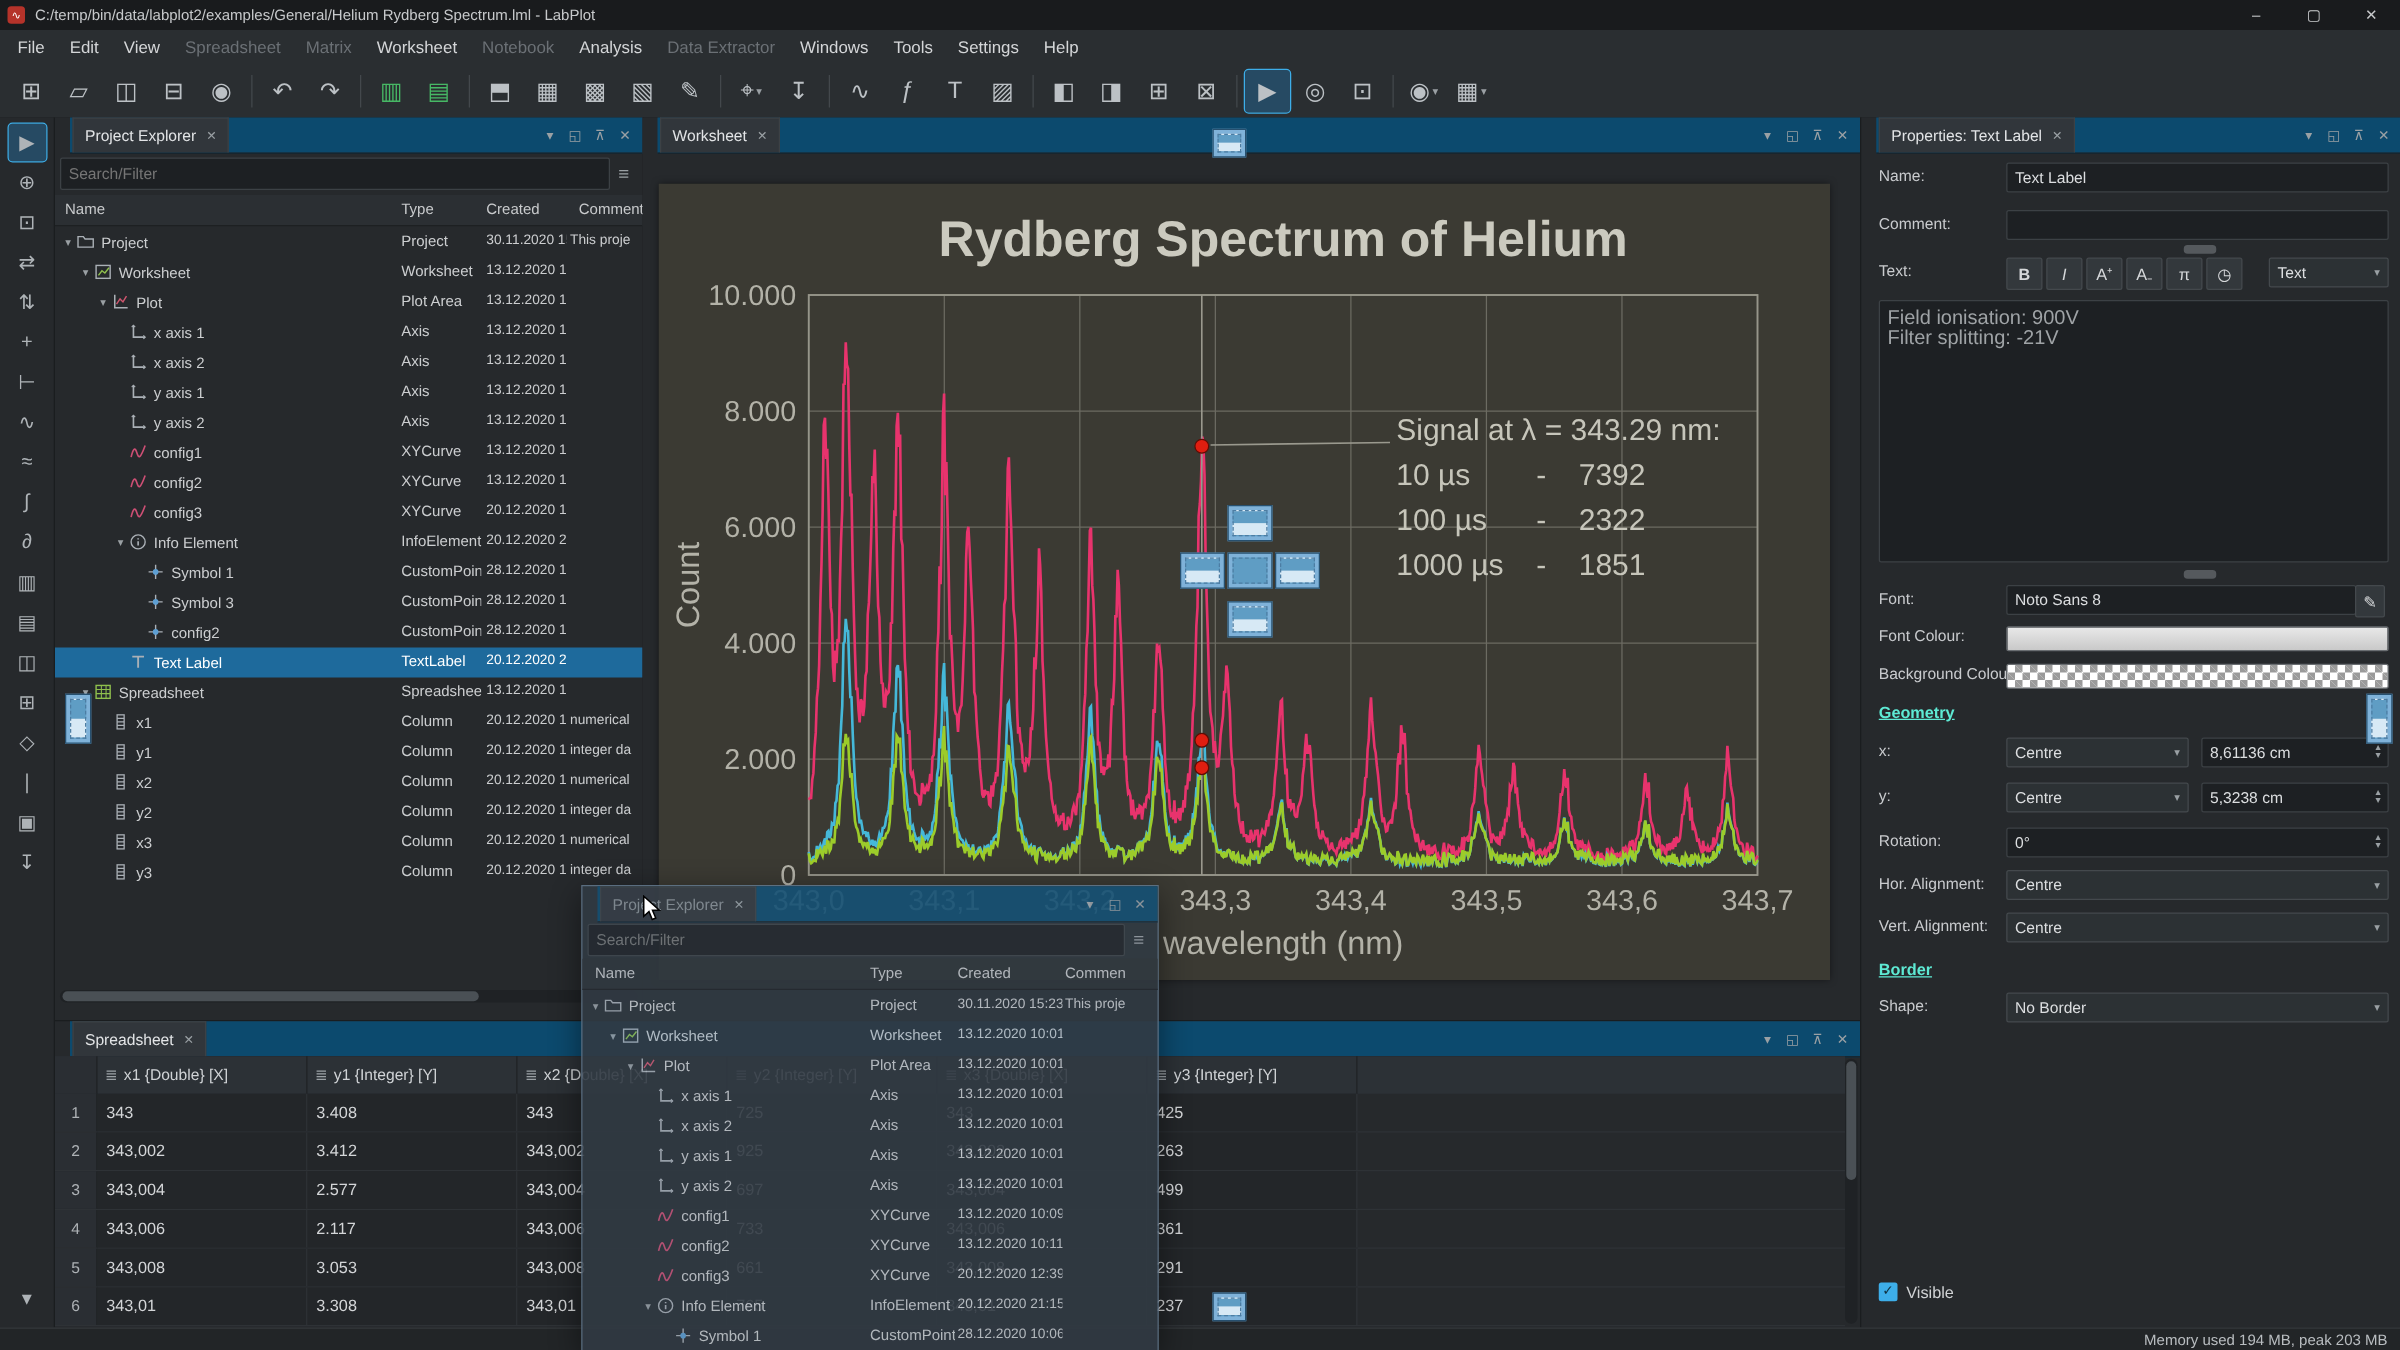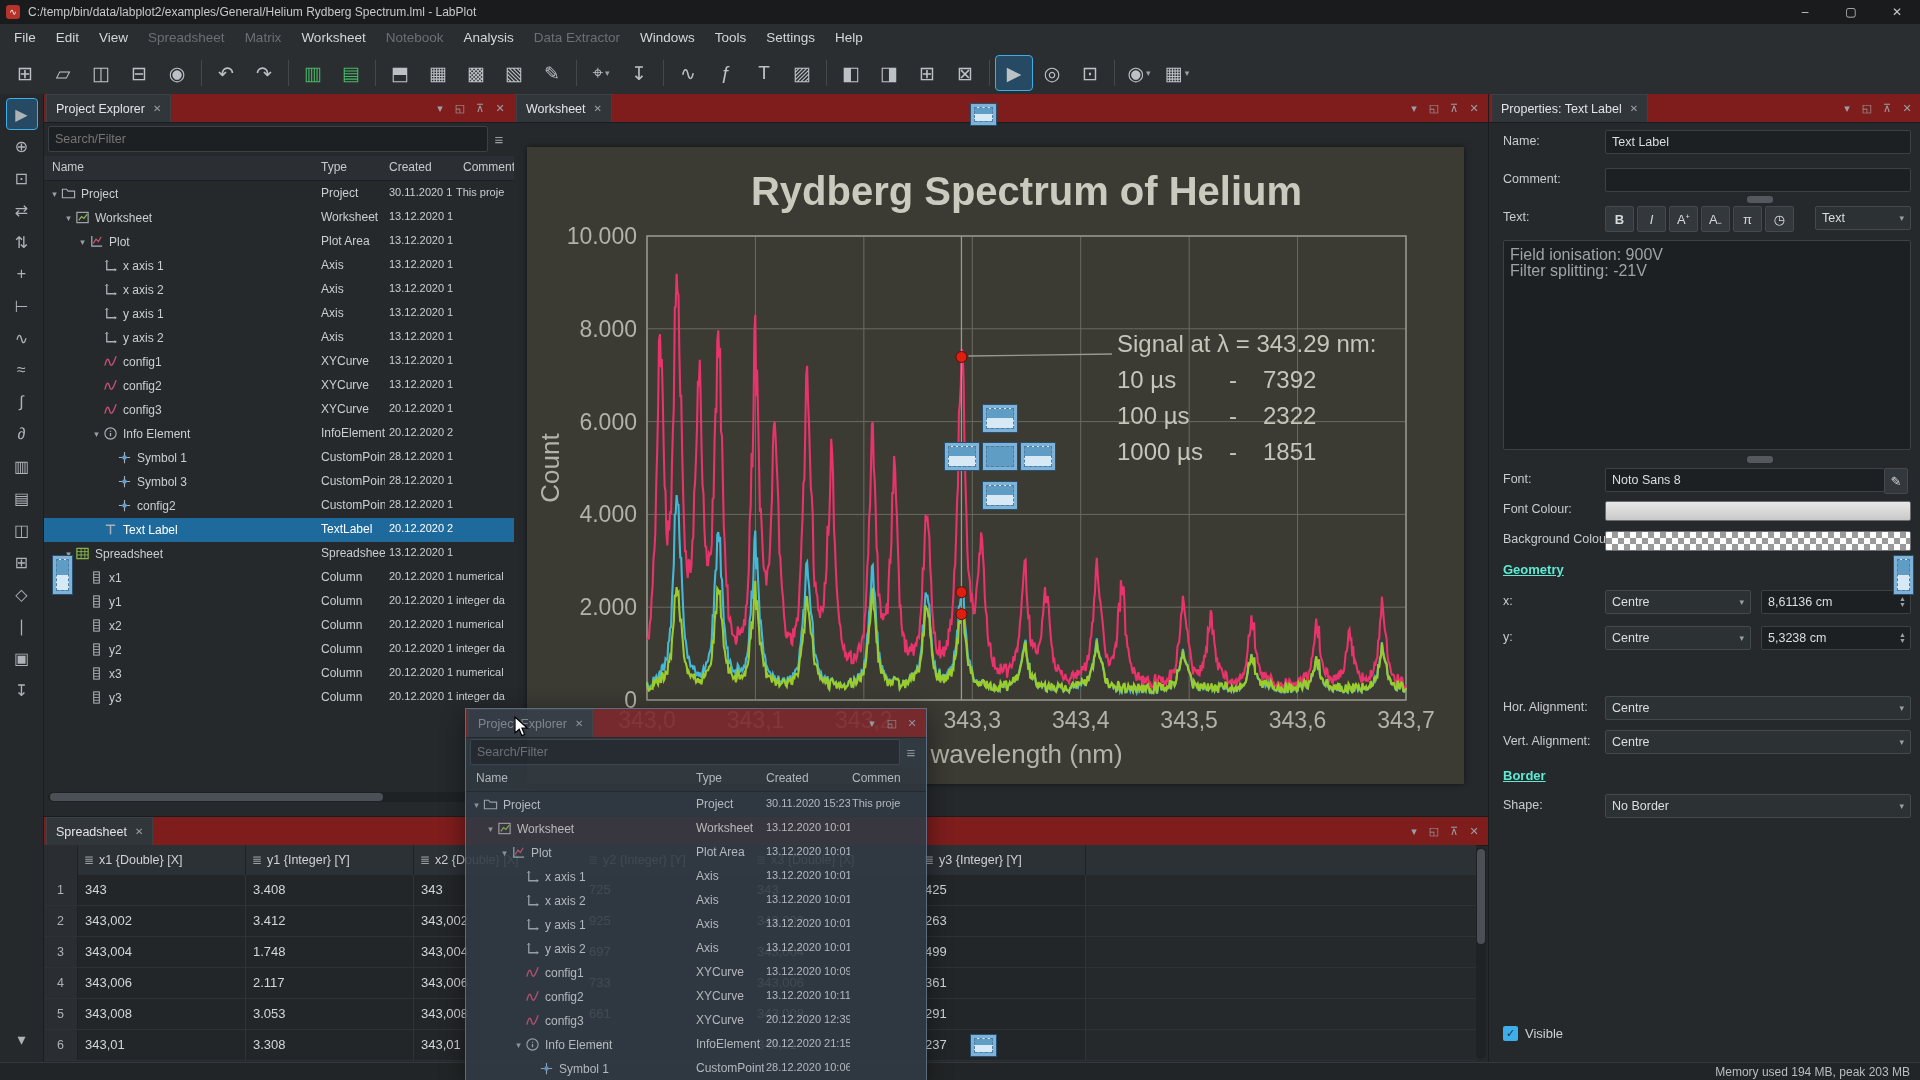--- a/index.html
+++ b/index.html
@@ -32,21 +32,21 @@
   
   .lefttools{position:absolute;left:0;top:94px;width:44px;height:968px;background:#26292c;
              border-right:1px solid #1a1d1f;display:flex;flex-direction:column;align-items:center;padding-top:4px;box-sizing:border-box;}
   .ltbtn{width:30px;height:30px;margin:1px 0;border-radius:3px;display:flex;align-items:center;
          justify-content:center;font-size:16px;color:#aeb3b7;}
   .ltbtn.active{background:#264a63;outline:1px solid #3daee9;}
   .ltbtn.more{margin-top:auto;margin-bottom:8px;}
 
   
   .dock{position:absolute;background:#26292c;}
-  .dock-tabbar{position:absolute;left:0;top:0;right:0;height:28px;background:#7f1d1d;
+  .dock-tabbar{position:absolute;left:12px;top:0;right:0;height:28px;background:#0c4a6e;
                border-bottom:1px solid #1a1d1f;display:flex;}
   .dock-tab{height:27px;display:flex;align-items:center;padding:0 9px;background:#31363b;
             border:1px solid #3c4145;border-bottom:none;margin-left:2px;font-size:12.5px;color:#e2e4e6;}
   .tab-close{margin-left:8px;font-size:10px;color:#9aa0a4;}
   .dock-btns{margin-left:auto;display:flex;align-items:center;padding-right:4px;}
   .dock-btn{width:20px;height:20px;display:flex;align-items:center;justify-content:center;
             font-size:11px;color:#9aa0a4;}
 
   
   .explorer-dock{left:44px;top:94px;width:470px;height:722px;border-right:1px solid #1a1d1f;}
@@ -694,20 +694,30 @@
           <span class="car">▾</span>
       </span>
       <span class="spin" style="position:absolute;left:272px;right:10px;">
         <span>5,3238 cm</span>
           <span class="arr">
             <span>▲</span>
             <span>▼</span>
           </span>
       </span>
     </div>
+    <div class="prow" style="top:568px;">
+      <span class="plabel">Rotation:</span>
+      <span class="spin pctl">
+        <span>0°</span>
+          <span class="arr">
+            <span>▲</span>
+            <span>▼</span>
+          </span>
+      </span>
+    </div>
     <div class="prow" style="top:602px;">
       <span class="plabel">Hor. Alignment:</span>
       <span class="combo pctl">
         <span>Centre</span>
           <span class="car">▾</span>
       </span>
     </div>
     <div class="prow" style="top:636px;">
       <span class="plabel">Vert. Alignment:</span>
       <span class="combo pctl">
@@ -784,21 +794,21 @@
           <div class="ss-cell">343,002</div>
           <div class="ss-cell">3.412</div>
           <div class="ss-cell">343,002</div>
           <div class="ss-cell">925</div>
           <div class="ss-cell">343,002</div>
           <div class="ss-cell">263</div>
         </div>
         <div class="ss-row">
           <div class="ss-num">3</div>
           <div class="ss-cell">343,004</div>
-          <div class="ss-cell">1.748</div>
+          <div class="ss-cell">2.577</div>
           <div class="ss-cell">343,004</div>
           <div class="ss-cell">697</div>
           <div class="ss-cell">343,004</div>
           <div class="ss-cell">499</div>
         </div>
         <div class="ss-row">
           <div class="ss-num">4</div>
           <div class="ss-cell">343,006</div>
           <div class="ss-cell">2.117</div>
           <div class="ss-cell">343,006</div>

